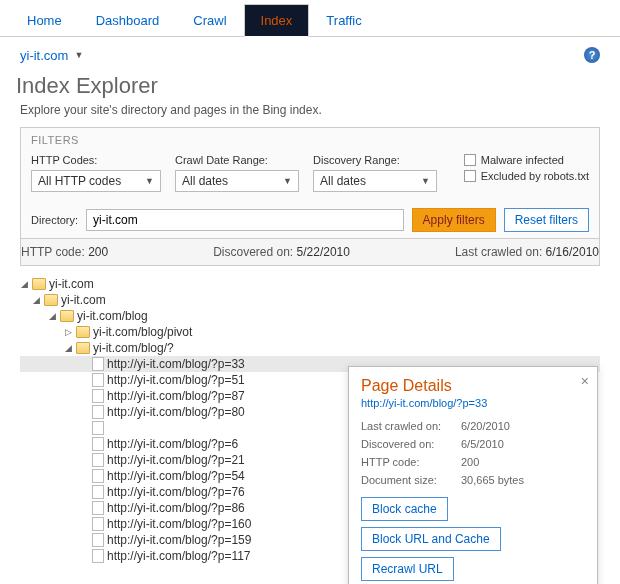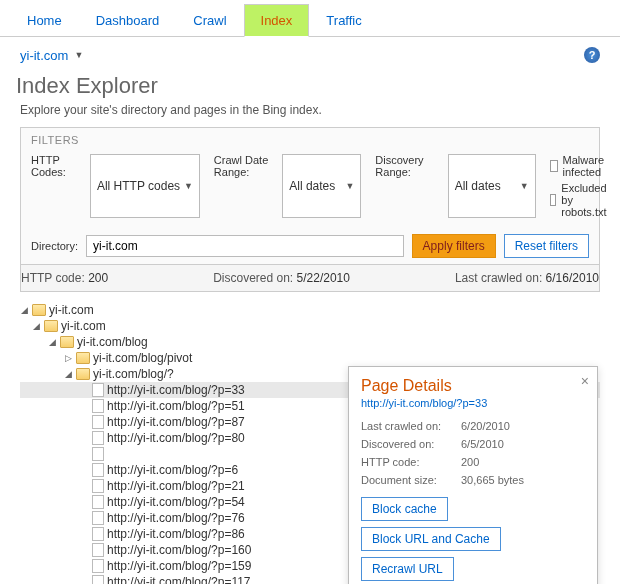--- a/index.html
+++ b/index.html
@@ -1,31 +1,31 @@
 <!DOCTYPE html>
 <html><head>
 <meta charset="utf-8">
 <style>
 *{margin:0;padding:0;box-sizing:border-box;font-family:"Segoe UI",Arial,sans-serif}
 body{background:#fff;width:620px;height:584px;position:relative;font-size:12px;color:#333}
 .tabs{display:flex;padding:4px 0 0 10px;border-bottom:1px solid #ccc}
 .tab{padding:8px 16px;color:#06c;cursor:pointer;border:1px solid transparent;border-bottom:none;font-size:13px}
-.tab.active{color:#d35400;border-color:#ccc;background:#bef264;border-bottom:1px solid #fff;margin-bottom:-1px}
+.tab.active{color:#d35400;border-color:#ccc;background:#0f172a;border-bottom:1px solid #fff;margin-bottom:-1px}
 .topbar{display:flex;justify-content:space-between;align-items:center;padding:10px 20px}
 .site-select{display:flex;align-items:center;gap:6px;color:#06c;font-size:13px;cursor:pointer}
 .help{width:16px;height:16px;border-radius:50%;background:radial-gradient(#4a90d9,#2a5aa0);color:#fff;text-align:center;line-height:16px;font-weight:bold;font-size:11px;cursor:pointer}
 h1{font-size:22px;font-weight:normal;color:#666;padding:0 16px 4px}
 .subtitle{padding:0 20px 10px;color:#555;font-size:12px}
 .filters{margin:0 20px;border:1px solid #ccc;background:#fafafa}
 .filters-hd{padding:6px 10px;color:#888;font-size:11px;letter-spacing:0.5px}
 .frow{display:flex;gap:14px;padding:2px 10px 10px}
-.fcol{display:flex;flex-direction:row;gap:4px}
+.fcol{display:flex;flex-direction:column;gap:4px}
 .fcol label{font-size:11px;color:#333}
 .select{display:flex;justify-content:space-between;align-items:center;background:#fff;border:1px solid #bbb;padding:3px 6px;font-size:12px;cursor:pointer}
-.sel1{width:130px}.sel2,.sel3{width:108px}
+.sel1{width:130px}.sel2,.sel3{width:124px}
 .checks{display:flex;flex-direction:column;gap:4px;margin-left:auto;font-size:11px}
 .checks div{display:flex;align-items:center;gap:5px}
 .cb{width:12px;height:12px;border:1px solid #999;background:#fff}
 .drow{display:flex;align-items:center;padding:6px 10px;gap:8px}
 .drow label{font-size:11px}
 .drow input{flex:1;border:1px solid #bbb;padding:3px 6px;font-size:12px}
 .btn{padding:4px 10px;font-size:12px;border:1px solid;cursor:pointer}
 .btn-orange{background:#f39c12;border-color:#e08e0b;color:#7f1d1d}
 .btn-blue{background:#fff;border-color:#4a90d9;color:#06c}
 .inforow{display:flex;justify-content:space-between;padding:6px 0;margin:0 20px;border-left:1px solid #ccc;border-right:1px solid #ccc;border-bottom:1px solid #ccc;background:#f5f5f5;font-size:12px}

